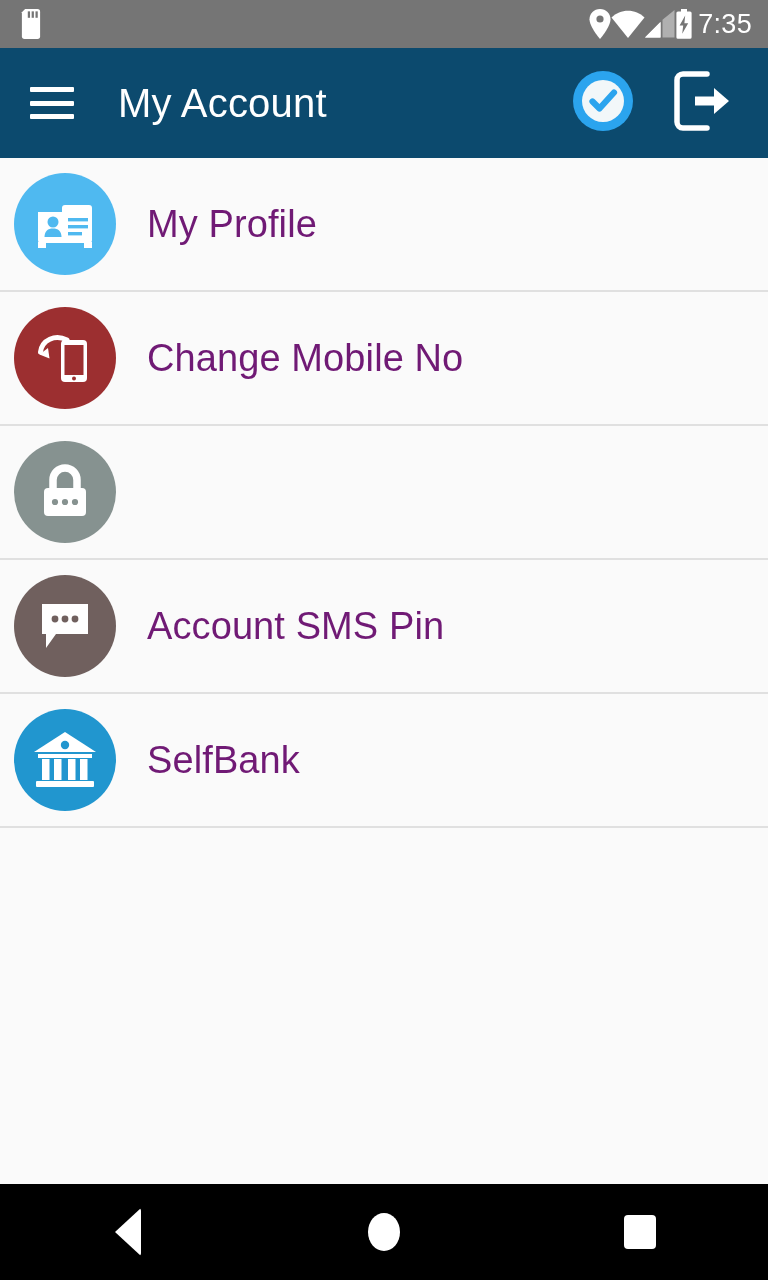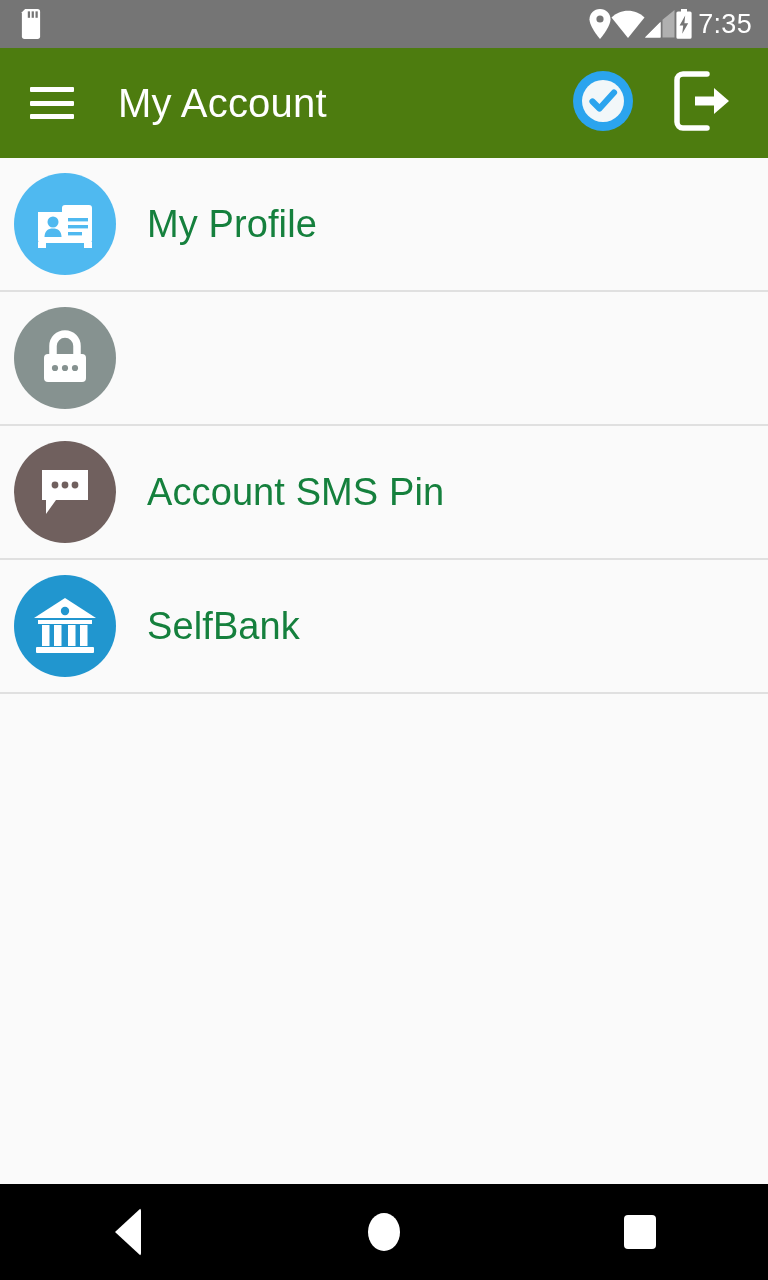--- a/index.html
+++ b/index.html
@@ -33,21 +33,21 @@
     font-size:27px;
     font-weight:400;
     letter-spacing:0.3px;
     margin-left:5px;
   }
   .sbicon { display:block; }
 
   
   .app-bar {
     height:110px;
-    background:#4d7c0f;
+    background:#0c4a6e;
     display:flex; align-items:center;
     padding:0 20px 0 30px;
     flex:0 0 110px;
   }
   .hamburger {
     width:44px; height:32px;
     display:flex; flex-direction:column; justify-content:space-between;
     cursor:pointer;
     flex:0 0 auto;
   }
@@ -90,21 +90,21 @@
   }
   .item-icon-wrap {
     width:102px; height:102px;
     border-radius:50%;
     display:flex; align-items:center; justify-content:center;
     flex:0 0 102px;
   }
   .item-label {
     margin-left:31px;
     font-size:38px;
-    color:#15803d;
+    color:#701a75;
     font-weight:400;
     letter-spacing:0.1px;
     white-space:nowrap;
   }
   .list-filler { background:#fafafa; flex:1 1 auto; }
 
   
   .nav-bar {
     height:96px;
     background:#000000;
@@ -220,20 +220,32 @@
           <circle cx="17" cy="24" r="5.5" fill="#4fb9f0"></circle>
           <path d="M8.5 39 C8.5 33 12 30.5 17 30.5 C22 30.5 25.5 33 25.5 39 Z" fill="#4fb9f0"></path>
           <rect x="32" y="20" width="20" height="3.4" fill="#4fb9f0"></rect>
           <rect x="32" y="27" width="20" height="3.4" fill="#4fb9f0"></rect>
           <rect x="32" y="34" width="14" height="3.4" fill="#4fb9f0"></rect>
         </svg>
       </div>
       <div class="item-label">My Profile</div>
     </div>
 
+    <div class="list-item">
+      <div class="item-icon-wrap" style="background:#9c2f30;">
+        <svg width="56" height="56" viewBox="0 0 56 56">
+          <rect x="24" y="10" width="26" height="42" rx="4" fill="#ffffff"></rect>
+          <rect x="27.5" y="15" width="19" height="30" fill="#9c2f30"></rect>
+          <circle cx="37" cy="48.5" r="2" fill="#9c2f30"></circle>
+          <path d="M30 10 C18 4 5 10 3.5 22" stroke="#ffffff" stroke-width="5" fill="none" stroke-linecap="round"></path>
+          <path d="M11 18 L2.5 24.5 L12.5 28.5 Z" fill="#ffffff"></path>
+        </svg>
+      </div>
+      <div class="item-label">Change Mobile No</div>
+    </div>
 
     <div class="list-item">
       <div class="item-icon-wrap" style="background:#869290;">
         <svg width="52" height="56" viewBox="0 0 52 56">
           <path d="M14 26 V16 A12 12 0 0 1 38 16 V26" stroke="#ffffff" stroke-width="7.5" fill="none" stroke-linecap="butt"></path>
           <rect x="5" y="24" width="42" height="28" rx="4" fill="#ffffff"></rect>
           <circle cx="16" cy="38" r="3.1" fill="#869290"></circle>
           <circle cx="26" cy="38" r="3.1" fill="#869290"></circle>
           <circle cx="36" cy="38" r="3.1" fill="#869290"></circle>
         </svg>

